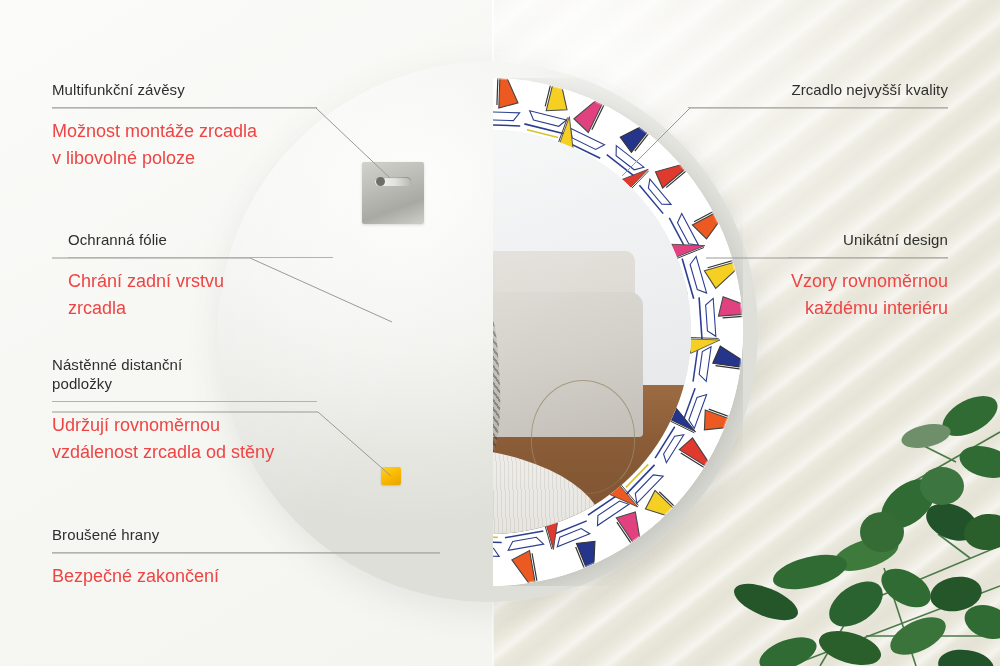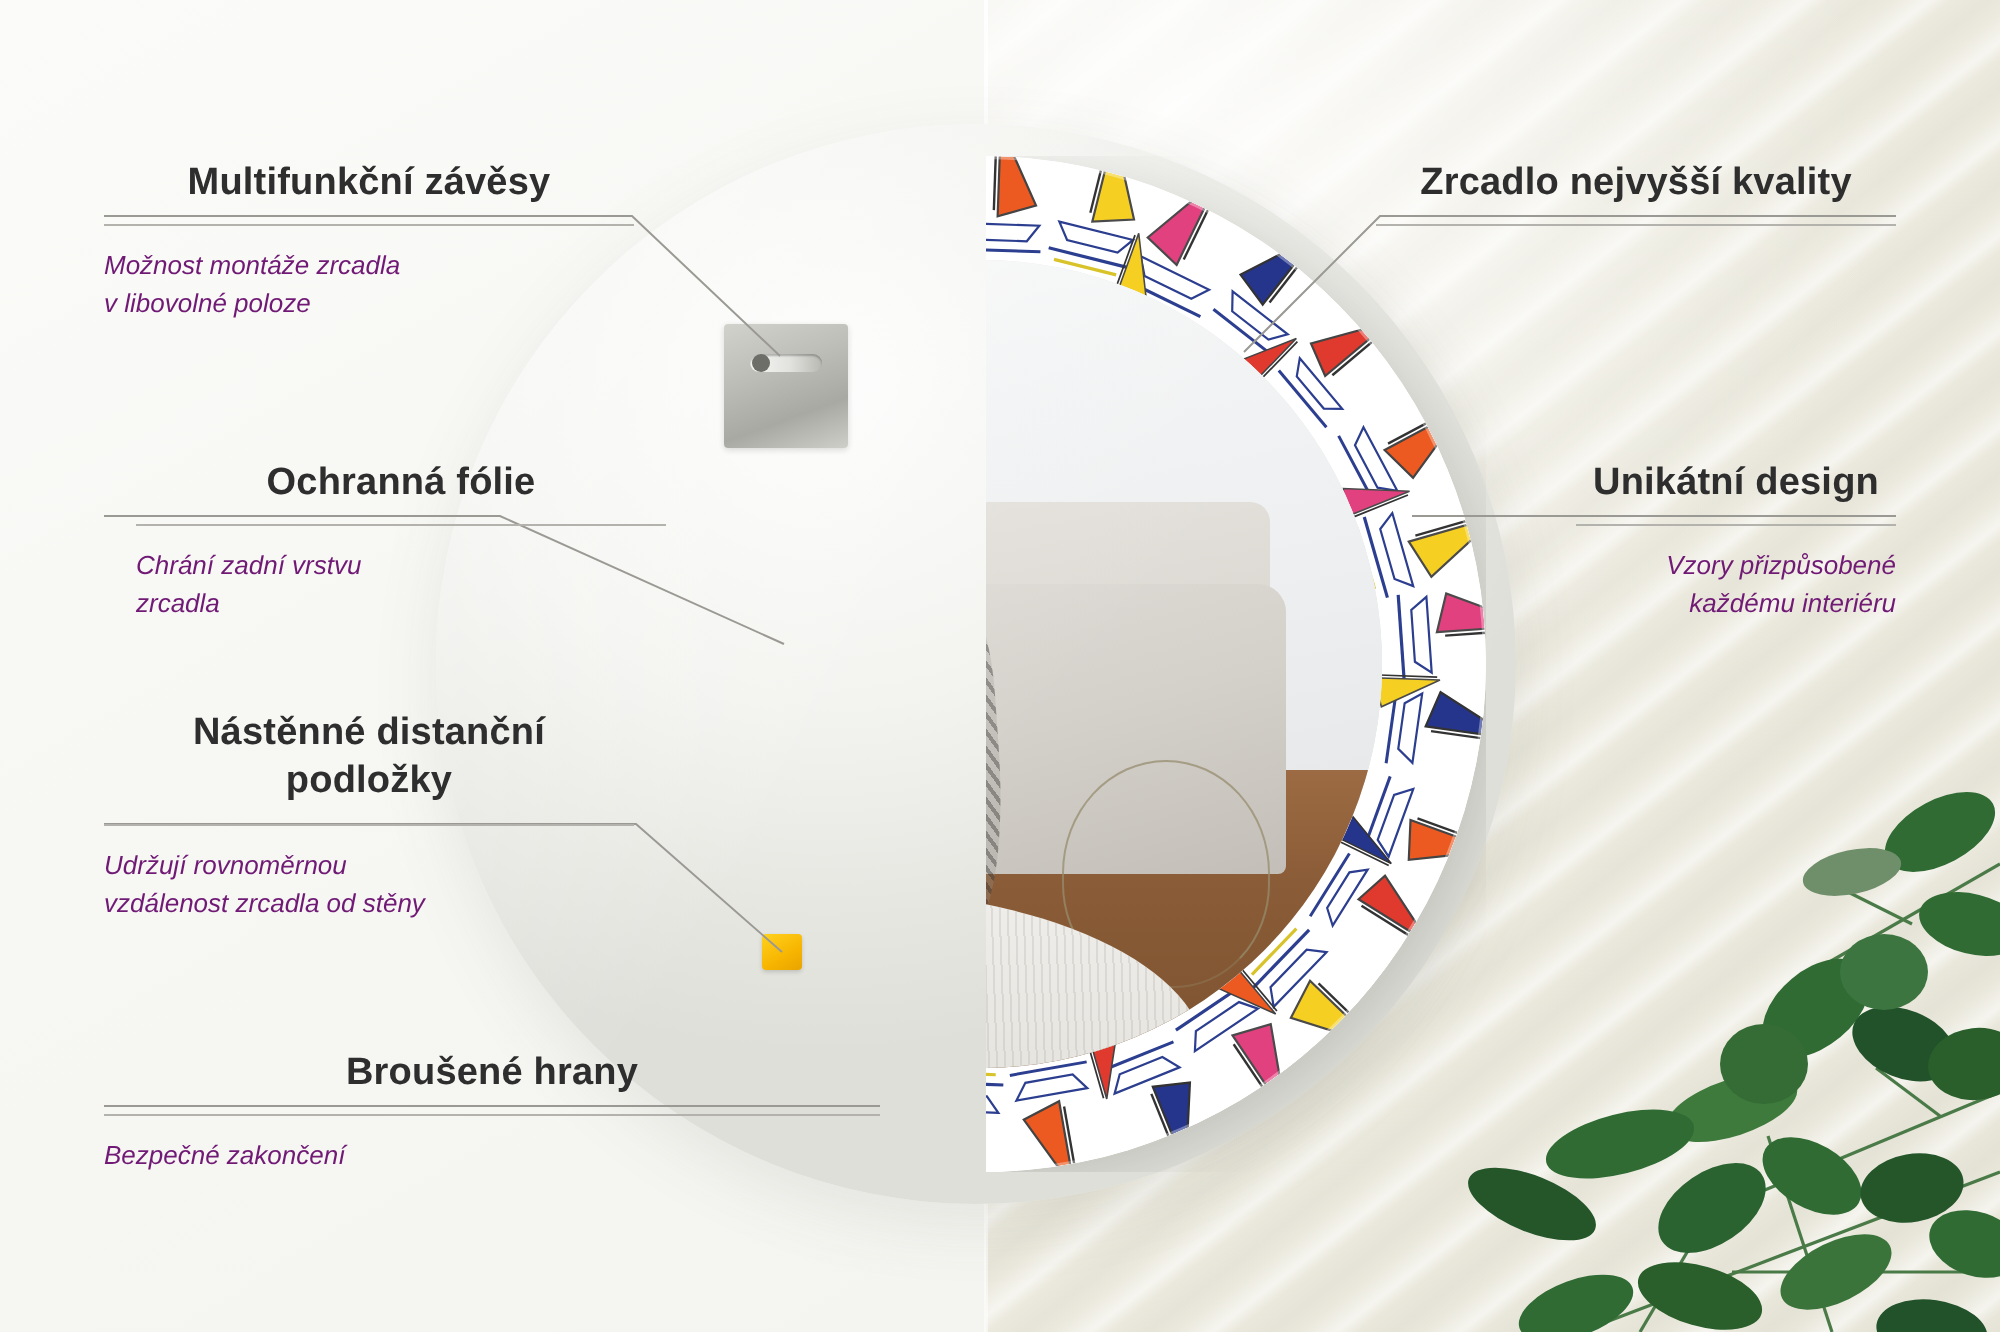--- a/index.html
+++ b/index.html
@@ -182,39 +182,37 @@
     background: linear-gradient(135deg, rgba(255,255,255,.42) 0%, rgba(255,255,255,.06) 38%, rgba(255,255,255,0) 60%);
   }
 
   
   .foliage { position: absolute; right: 0; bottom: 0; width: 330px; height: 330px; z-index: 5; }
   .foliage svg { width: 100%; height: 100%; display: block; }
 
   
   .callout { position: absolute; z-index: 8; }
   .callout h3 {
-    font-size: 19px;
-    font-weight: 700;
+    font-size: 15px;
+    font-weight: 400;
     color: #2e2e2e;
     letter-spacing: .1px;
     line-height: 1.28;
     white-space: pre-line;
-    text-align: center;
   }
   .callout .rule {
     height: 1px;
     background: #b4b2ad;
     margin: 8px 0 10px 0;
   }
   .callout p {
-    font-size: 13px;
-    color: #701a75;
+    font-size: 18px;
+    color: #ef4444;
     line-height: 1.47;
     white-space: pre-line;
-    font-style: italic;
   }
   .callout.right { text-align: right; }
 
   .leaders { position: absolute; inset: 0; z-index: 7; pointer-events: none; }
   .leaders svg { width: 100%; height: 100%; }
 </style>
 </head>
 <body>
 
 <div id="stage">
@@ -477,17 +475,17 @@
   </div>
 
   <div class="callout right" style="left:688px; top:80px; width:260px;">
     <h3>Zrcadlo nejvyšší kvality</h3>
     <div class="rule"></div>
   </div>
 
   <div class="callout right" style="left:788px; top:230px; width:160px;">
     <h3>Unikátní design</h3>
     <div class="rule"></div>
-    <p>Vzory přizpůsobené
+    <p>Vzory rovnoměrnou
 každému interiéru</p>
   </div>
 
 </div>
 
 </body></html>

